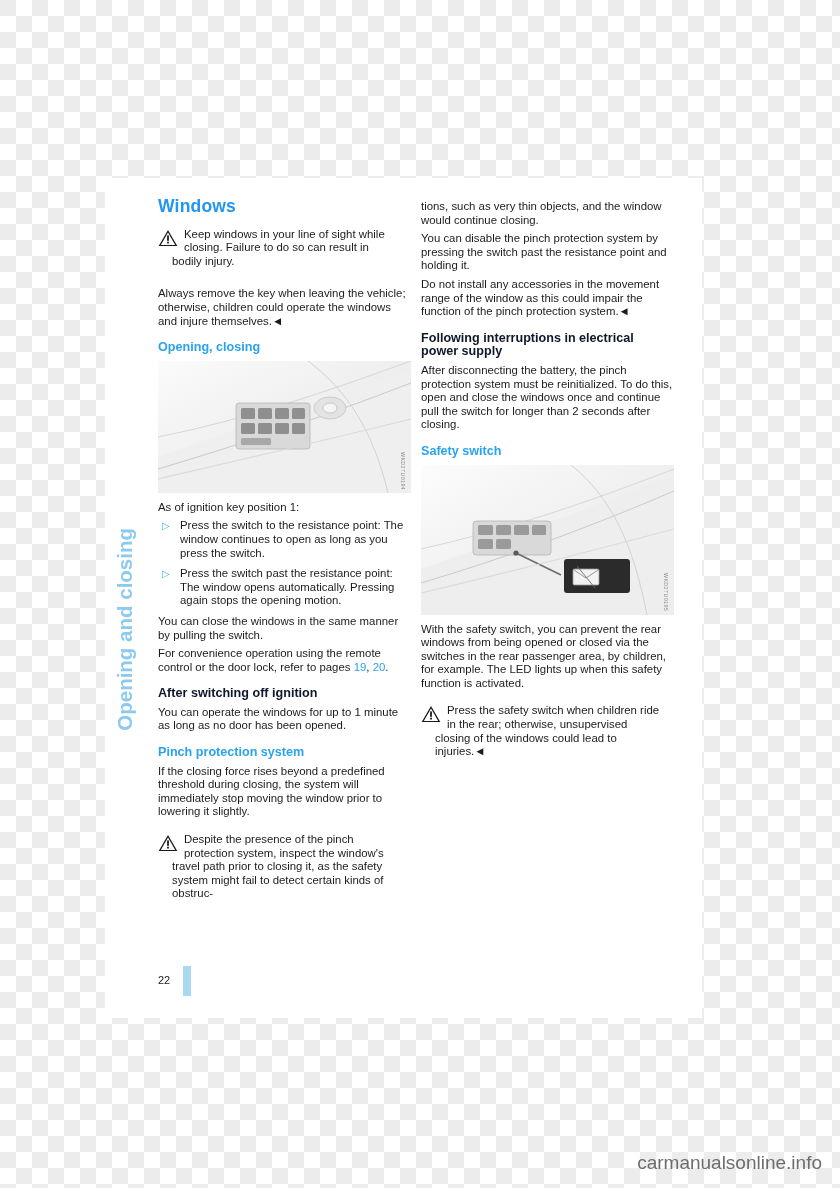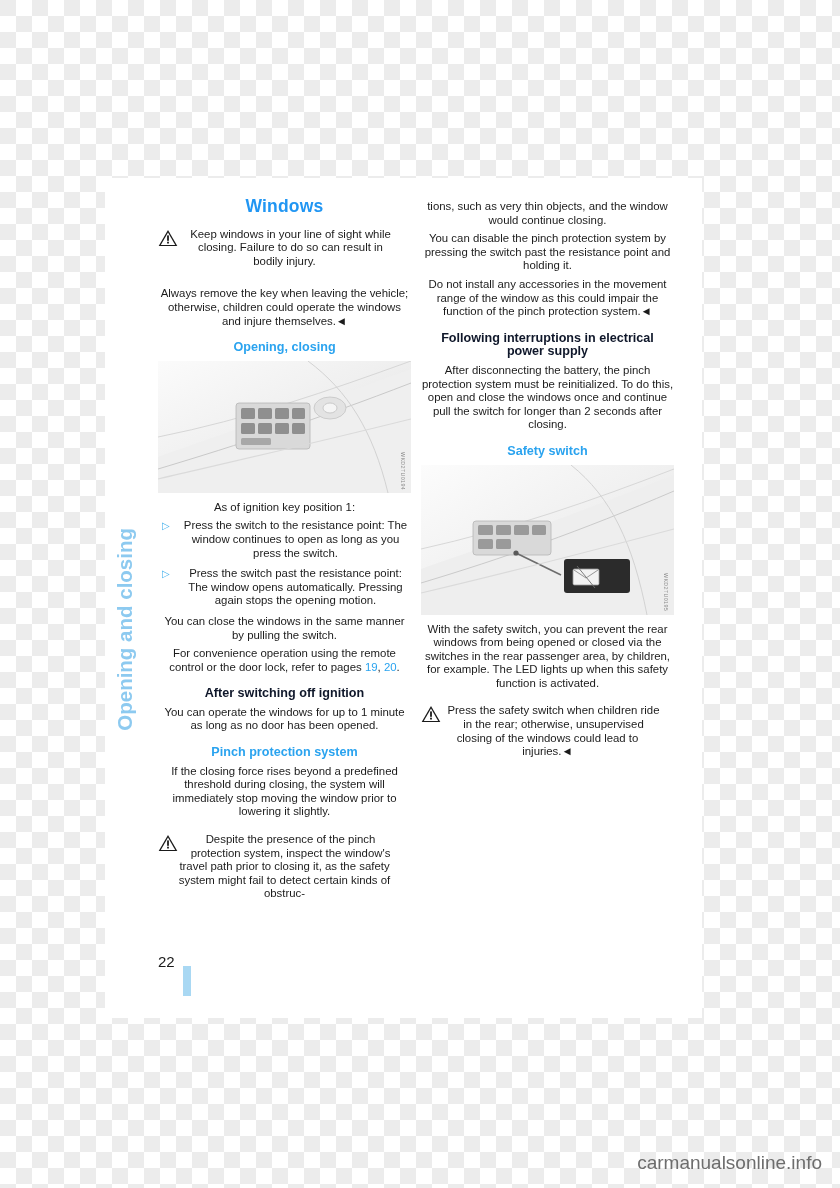--- a/index.html
+++ b/index.html
@@ -31,21 +31,20 @@
     white-space:nowrap;
   }
 
   .col{
     position:absolute;
     top:22px;
     width:253px;
     font-size:11.4px;
     line-height:13.6px;
     color:#1b1b1b;
-    text-align:center;
   }
   .col-left{ left:53px; }
   .col-right{ left:316px; }
 
   h1.title{
     color:#2196f3;
     font-size:17.5px;
     font-weight:bold;
     margin:0 0 9px 0;
     letter-spacing:0.2px;
@@ -88,22 +87,22 @@
     margin:6px 0 8px 0;
   }
   .figure .code{
     position:absolute; right:2px; bottom:3px;
     font-size:5.3px; color:#8d8d8d;
     writing-mode:vertical-rl;
     letter-spacing:0.4px;
   }
   .pagenum{
     position:absolute;
-    left:53px; bottom:48px;
-    font-size:15px; color:#1b1b1b;
+    left:53px; bottom:32px;
+    font-size:11px; color:#1b1b1b;
   }
   .pagemark{
     position:absolute;
     left:78px; bottom:22px;
     width:8px;height:30px;background:#a9d8f3;
   }
   .wm{
     position:absolute;
     right:18px;bottom:14px;
     font-size:19px;color:#6d6d6d;

